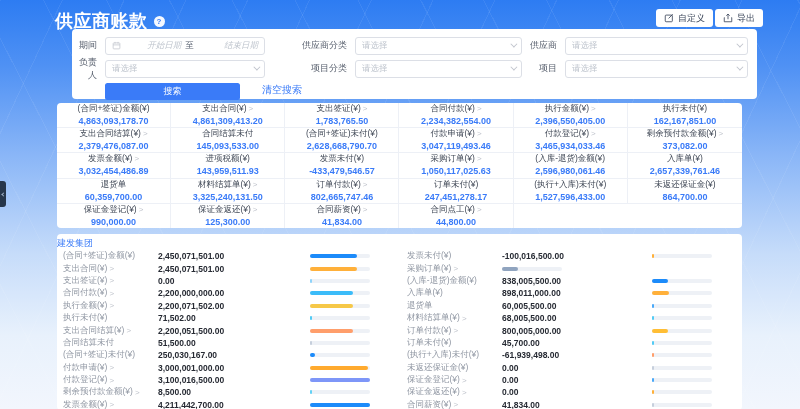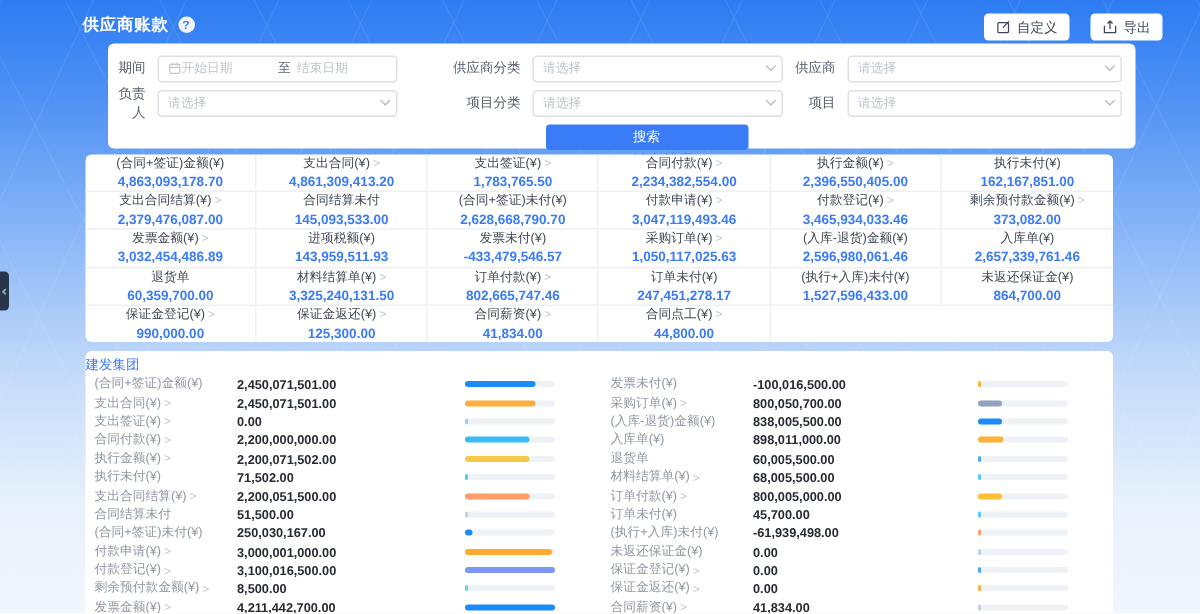--- a/index.html
+++ b/index.html
@@ -12,48 +12,48 @@
     position:relative; width:800px; height:409px; overflow:hidden;
     background-image:
       repeating-linear-gradient(115deg, rgba(255,255,255,.07) 0 1px, transparent 1px 56px),
       repeating-linear-gradient(63deg, rgba(255,255,255,.07) 0 1px, transparent 1px 56px),
       linear-gradient(180deg,#2d7cf2 0%,#4f91f4 16%,#8ab6f7 38%,#c6dcfa 62%,#e8f1fc 82%,#f2f6fd 100%);
   }
   .card { position:absolute; background:#fff; border-radius:4px; }
 
   
   .hdr-title { position:absolute; left:55px; top:9px; display:flex; align-items:center; gap:6px; }
-  .hdr-title .t { color:#fff; font-size:11px; font-weight:bold; letter-spacing:.5px; }
+  .hdr-title .t { color:#fff; font-size:18px; font-weight:bold; letter-spacing:.5px; }
   .help { width:11px; height:11px; border-radius:50%; background:rgba(255,255,255,.95); color:#3a7bf8;
           font-size:8px; font-weight:bold; display:flex; align-items:center; justify-content:center; }
-  .hdr-actions { position:absolute; left:656px; top:9px; display:flex; gap:14px; }
+  .hdr-actions { position:absolute; left:656px; top:9px; display:flex; gap:2px; }
   .hbtn { height:18px; background:#fff; border:none; border-radius:3px; display:flex; align-items:center;
           gap:4px; padding:0 8px; font-size:9px; color:#3a4559; cursor:pointer; font-family:inherit; }
   .hbtn svg { display:block; }
 
   
   .handle { position:absolute; left:0; top:181px; width:6px; height:26px; background:#27364a;
             border-radius:0 3px 3px 0; display:flex; align-items:center; justify-content:center; cursor:pointer; }
   .handle i { display:block; width:3px; height:3px; border-left:1px solid #9fb0c5; border-bottom:1px solid #9fb0c5;
               transform:rotate(45deg); margin-left:1px; }
 
   
   .filter-card { left:72px; top:29px; width:685px; height:70px; padding-top:5px; }
   .f-row { display:flex; align-items:center; height:23px; }
   .f-label { font-size:9px; color:#555d6b; text-align:right; padding-right:8px; }
   .w1l{width:33px;} .w2l{width:90px;} .w3l{width:43px;}
   .f-input { height:18px; border:1px solid #dcdfe6; border-radius:3px; background:#fff;
              display:flex; align-items:center; font-size:8.5px; color:#bec4cd; padding:0 6px; }
   .w1{width:160px;} .w2{width:167px;} .w3{width:183px;}
   .f-input .ph { color:#bec4cd; }
   .sep { color:#5a6372; margin:0 4px; flex:0 0 auto; }
-  .dr-part { flex:1; text-align:left; }
+  .dr-part { flex:1; text-align:right;font-style:italic; }
   .caret { margin-left:auto; width:5px; height:5px; border-right:1px solid #c0c4cc; border-bottom:1px solid #c0c4cc;
            transform:rotate(45deg) translateY(-2px); flex:0 0 auto; }
-  .f-btn-row { display:flex; align-items:center; margin-top:3px; margin-left:33px;flex-direction:column; }
+  .f-btn-row { display:flex; margin-top:3px; margin-left:33px; }
   .search-btn { width:135px; height:17px; background:#3a7bf8; color:#fff; border:none; border-radius:2.5px;
                 font-size:9px; cursor:pointer; font-family:inherit; }
   .clear-link { margin-left:22px; color:#3a7bf8; font-size:10px; cursor:pointer; }
 
   
   .stats-card { left:57px; top:103px; width:685px; height:125px; }
   .stats-grid { display:grid; grid-template-columns:repeat(6,1fr); height:100%; }
   .stat-cell { border-right:1px solid #edf0f6; border-bottom:1px solid #edf0f6;
                display:flex; flex-direction:column; align-items:center; justify-content:center; gap:1px; cursor:default; }
   .stat-cell:nth-child(6n) { border-right:none; }
@@ -493,21 +493,20 @@
     <div class="d-value val">-100,016,500.00</div>
     <div class="d-bar">
               <div class="d-fill" style="width: 4%; background: rgb(255, 176, 58);"></div>
             </div>
   </div>
           <div class="d-row">
     <div class="d-label">
       <span class="lbl">采购订单(¥)</span>
               <span class="arrow">&gt;</span>
     </div>
-    <div class="d-value val">800,050,700.00</div>
     <div class="d-bar">
               <div class="d-fill" style="width: 26%; background: rgb(144, 164, 191);"></div>
             </div>
   </div>
           <div class="d-row">
     <div class="d-label">
       <span class="lbl">(入库-退货)金额(¥)</span>
     </div>
     <div class="d-value val">838,005,500.00</div>
     <div class="d-bar">

